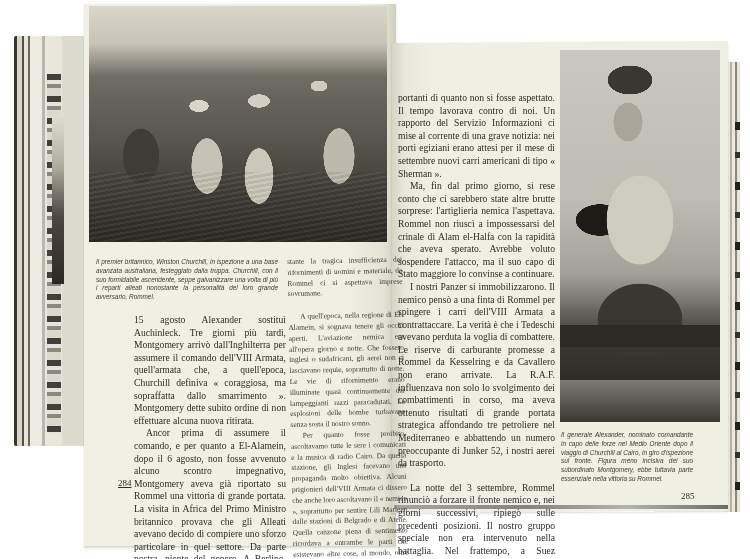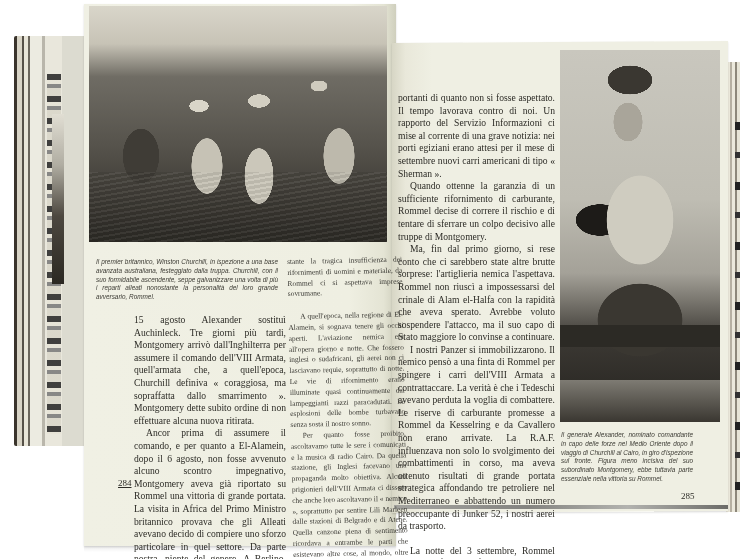--- a/index.html
+++ b/index.html
@@ -158,21 +158,20 @@
 
 <div class="text-col col-left-b">
   <p>stante la tragica insufficienza dei rifornimenti di uomini e materiale, da Rommel ci si aspettava imprese sovrumane.</p>
   <p class="indent gap">A quell'epoca, nella regione di El-Alamein, si sognava tenere gli occhi aperti. L'aviazione nemica era all'opera giorno e notte. Che fossero inglesi o sudafricani, gli aerei non ci lasciavano requie, soprattutto di notte. Le vie di rifornimento erano illuminate quasi continuamente dai lampeggianti razzi paracadutati. Le esplosioni delle bombe turbavano senza sosta il nostro sonno.</p>
   <p class="indent">Per quanto fosse proibito, ascoltavamo tutte le sere i comunicati e la musica di radio Cairo. Da quella stazione, gli Inglesi facevano una propaganda molto obiettiva. Alcuni prigionieri dell'VIII Armata ci dissero che anche loro ascoltavano il « nemico », soprattutto per sentire Lili Marleen dalle stazioni di Belgrado e di Atene. Quella canzone piena di sentimento ricordava a entrambe le parti che esistevano altre cose, al mondo, oltre alle bombe e alla guerra.</p>
 
 </div>
 
 <div class="text-col col-right">
   <p>portanti di quanto non si fosse aspettato. Il tempo lavorava contro di noi. Un rapporto del Servizio Informazioni ci mise al corrente di una grave notizia: nei porti egiziani erano attesi per il mese di settembre nuovi carri americani di tipo « Sherman ».</p>
-  <p class="indent">Quando ottenne la garanzia di un sufficiente rifornimento di carburante, Rommel decise di correre il rischio e di tentare di sferrare un colpo decisivo alle truppe di Montgomery.</p>
   <p class="indent">Ma, fin dal primo giorno, si rese conto che ci sarebbero state altre brutte sorprese: l'artiglieria nemica l'aspettava. Rommel non riuscì a impossessarsi del crinale di Alam el-Halfa con la rapidità che aveva sperato. Avrebbe voluto sospendere l'attacco, ma il suo capo di Stato maggiore lo convinse a continuare.</p>
   <p class="indent">I nostri Panzer si immobilizzarono. Il nemico pensò a una finta di Rommel per spingere i carri dell'VIII Armata a contrattaccare. La verità è che i Tedeschi avevano perduta la voglia di combattere. Le riserve di carburante promesse a Rommel da Kesselring e da Cavallero non erano arrivate. La R.A.F. influenzava non solo lo svolgimento dei combattimenti in corso, ma aveva ottenuto risultati di grande portata strategica affondando tre petroliere nel Mediterraneo e abbattendo un numero preoccupante di Junker 52, i nostri aerei da trasporto.</p>
   <p class="indent gap">La notte del 3 settembre, Rommel rinunciò a forzare il fronte nemico e, nei giorni successivi, ripiegò sulle precedenti posizioni. Il nostro gruppo speciale non era intervenuto nella battaglia. Nel frattempo, a Suez arrivarono 500 carri « Sherman », liquidando la speranza di Rommel di conquistare l'Egitto.</p>
 
 </div>
 
 <div class="page-num pn-left">284</div>
 <div class="page-num pn-right">285</div>
 
 </body></html>

